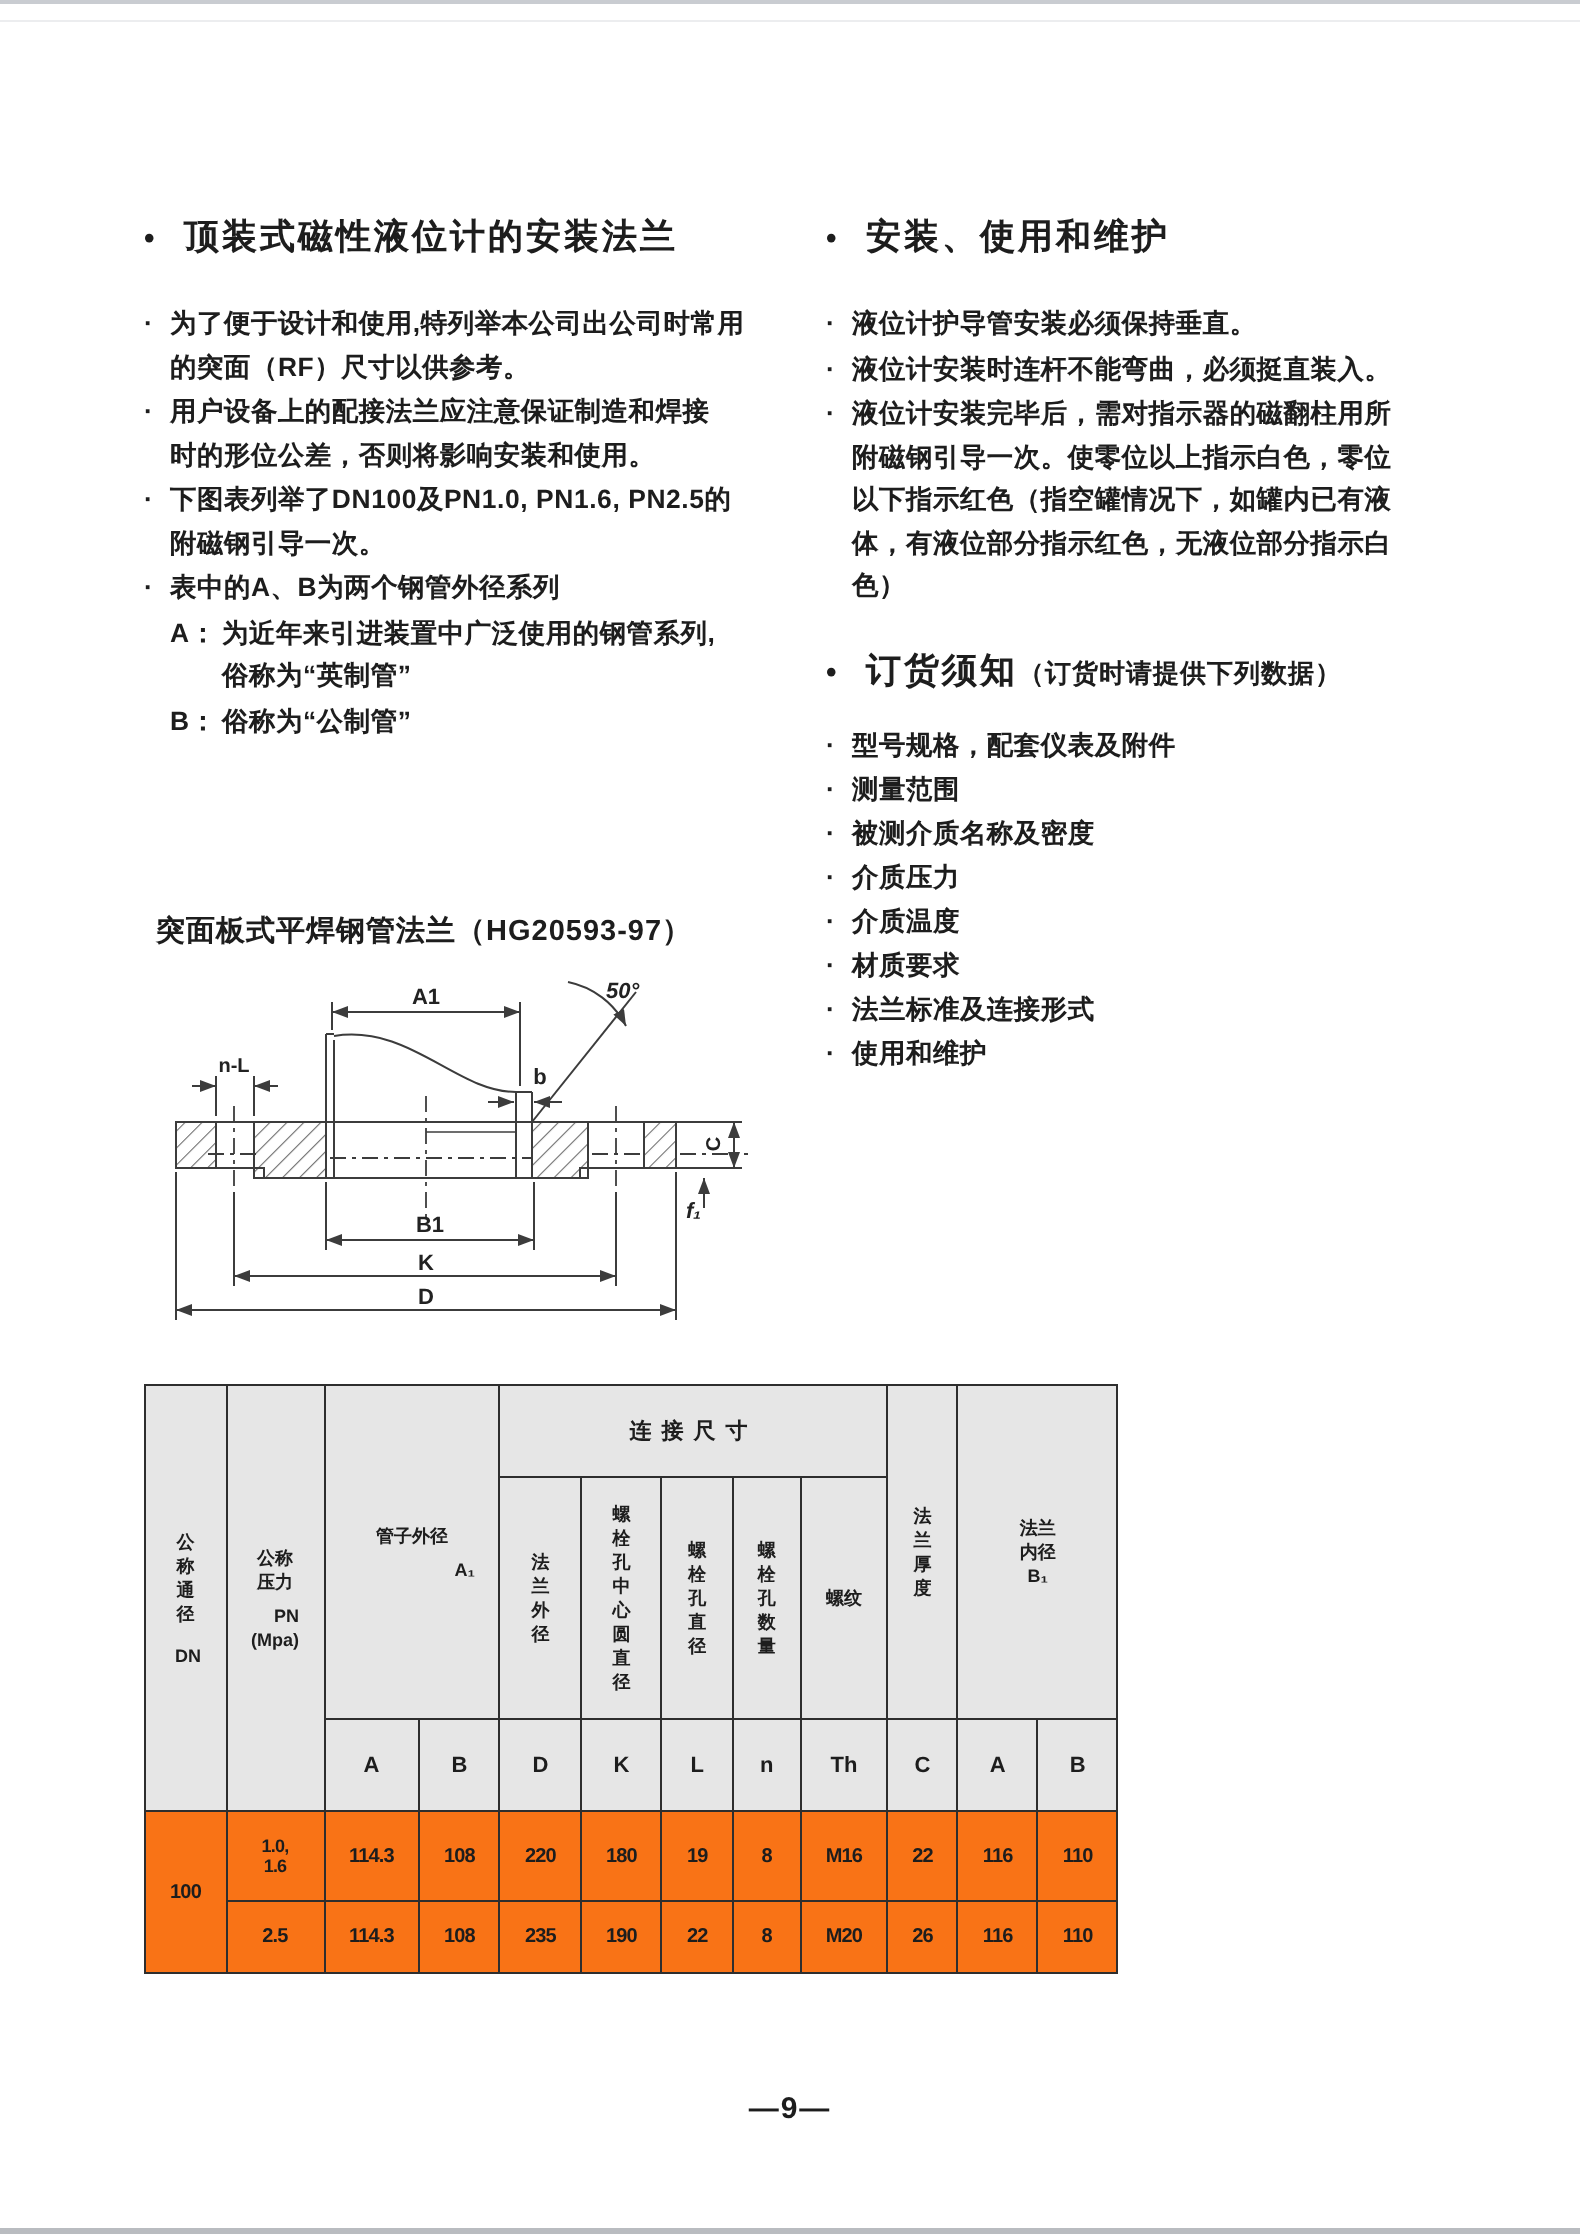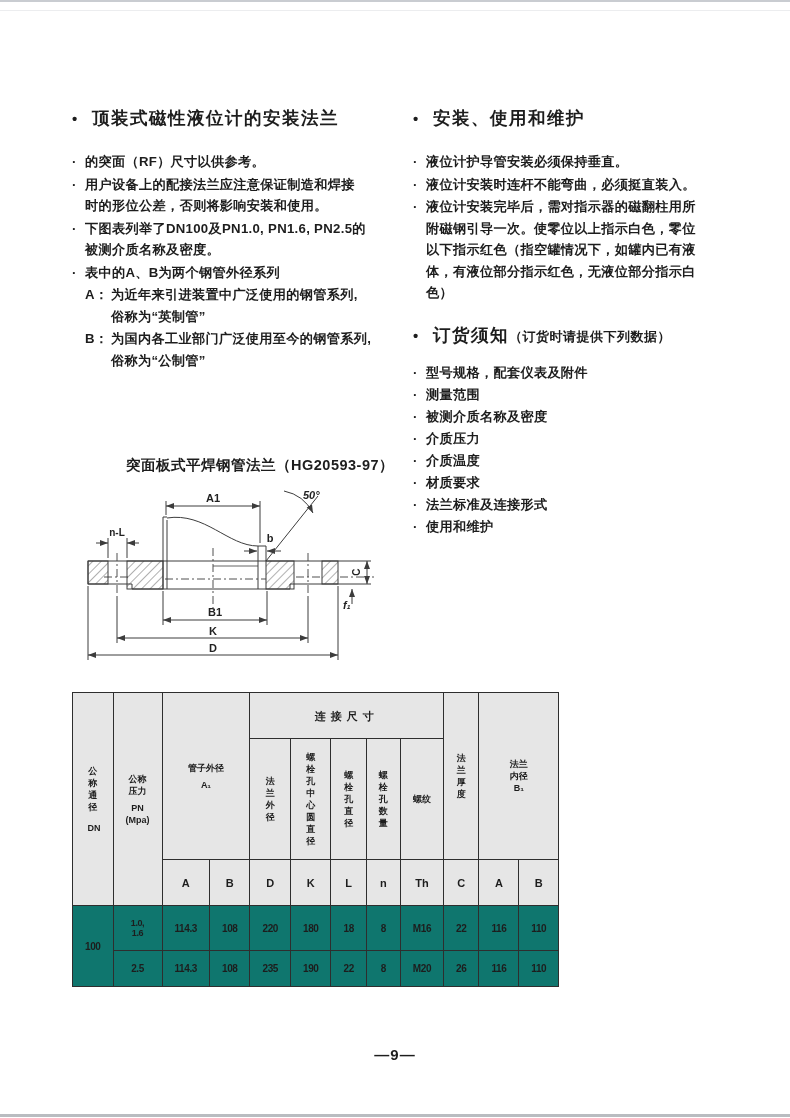--- a/index.html
+++ b/index.html
@@ -23,36 +23,36 @@
 
   .bullets{font-size:13.2px;font-weight:bold;line-height:21.5px;letter-spacing:0.3px;}
   .b-item{display:flex;margin-bottom:1px;}
   .b-item .mk{width:13px;flex:none;}
   .sub-item{display:flex;padding-left:13px;margin-bottom:1px;}
   .sub-item .lbl{width:26px;flex:none;}
   .wide .b-item{margin-bottom:0.5px;}
 
   #order-title{margin-top:19px;margin-bottom:15px;}
 
-  .caption{position:absolute;left:78px;top:456px;font-size:14.5px;font-weight:bold;letter-spacing:0.5px;margin-left:48px;}
+  .caption{position:absolute;left:78px;top:456px;font-size:14.5px;font-weight:bold;letter-spacing:0.5px;}
 
   #diagram{position:absolute;left:60px;top:483px;}
 
   
   #spec-table{position:absolute;left:72px;top:692px;border-collapse:collapse;table-layout:fixed;}
   #spec-table th,#spec-table td{
     border:1px solid #2e2e2e;padding:12px;text-align:center;vertical-align:middle;
     font-weight:bold;color:#1d1d1d;
   }
   #spec-table th{background:#e6e6e6;font-size:9px;line-height:12px;letter-spacing:0;}
   #spec-table th.group{font-size:11px;letter-spacing:5px;}
   #spec-table th.sym{font-size:11px;}
-  #spec-table td{background:#0f766e;font-size:10px;letter-spacing:-0.4px;}
+  #spec-table td{background:#f97316;font-size:10px;letter-spacing:-0.4px;}
   #spec-table .gap-top{margin-top:9px;text-align:right;}
-  #spec-table .gap-top-s{margin-top:5px;}
+  #spec-table .gap-top-s{margin-top:5px;text-align:right;}
   .pn-small{font-size:9px;line-height:10px;display:block;}
   .tbl-r1{height:46px;}.tbl-r2{height:44px;}.tbl-r3{height:46px;}
   .tbl-r4{height:23px;}.tbl-r5{height:22px;margin-top:24px;}
 
   .page-num{position:absolute;left:0;top:1046px;width:790px;text-align:center;
     font-size:15px;font-weight:bold;letter-spacing:1px;}
 </style>
 </head>
 <body>
 
@@ -61,54 +61,54 @@
 
 <div class="col" id="left-col">
   <div class="sec-title">
     <span class="blt">•</span>
     <span>顶装式磁性液位计的安装法兰</span>
   </div>
   <div class="bullets">
     <div class="b-item">
       <span class="mk">·</span>
       <div>
+          <div>为了便于设计和使用,特列举本公司出公司时常用</div>
            <div>的突面（RF）尺寸以供参考。</div>
         </div>
     </div>
     <div class="b-item">
       <span class="mk">·</span>
       <div>
           <div>用户设备上的配接法兰应注意保证制造和焊接</div>
            <div>时的形位公差，否则将影响安装和使用。</div>
         </div>
     </div>
     <div class="b-item">
       <span class="mk">·</span>
       <div>
           <div>下图表列举了DN100及PN1.0, PN1.6, PN2.5的</div>
-           <div>被测介质名称及密度。</div>
+           <div>附磁钢引导一次。</div>
         </div>
     </div>
     <div class="b-item">
       <span class="mk">·</span>
       <div>
           <div>表中的A、B为两个钢管外径系列</div>
         </div>
     </div>
     <div class="sub-item">
       <span class="lbl">A：</span>
       <div>
           <div>为近年来引进装置中广泛使用的钢管系列,</div>
            <div>俗称为“英制管”</div>
         </div>
     </div>
     <div class="sub-item">
       <span class="lbl">B：</span>
       <div>
-          <div>为国内各工业部门广泛使用至今的钢管系列,</div>
            <div>俗称为“公制管”</div>
         </div>
     </div>
   </div>
 </div>
 
 <div class="col" id="right-col">
   <div class="sec-title">
     <span class="blt">•</span>
     <span>安装、使用和维护</span>
@@ -322,21 +322,21 @@
   <tr class="tbl-r4">
     <td rowspan="2">100</td>
     <td>
       <span class="pn-small">1.0,</span>
       <span class="pn-small">1.6</span>
     </td>
     <td>114.3</td>
     <td>108</td>
     <td>220</td>
     <td>180</td>
-    <td>18</td>
+    <td>19</td>
     <td>8</td>
     <td>M16</td>
     <td>22</td>
     <td>116</td>
     <td>110</td>
   </tr>
   <tr class="tbl-r5">
     <td>2.5</td>
     <td>114.3</td>
     <td>108</td>

